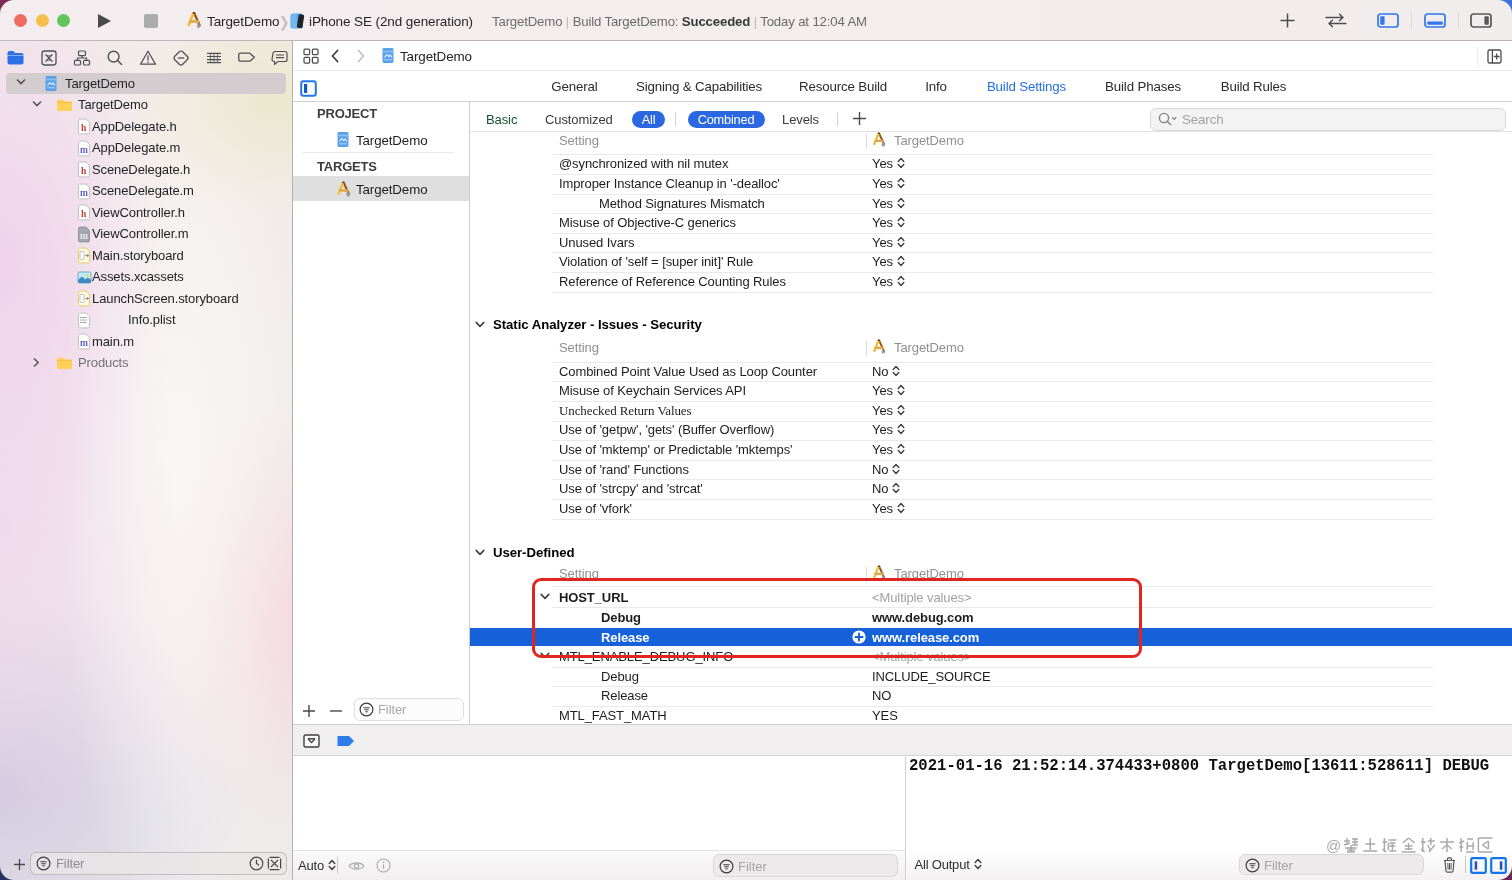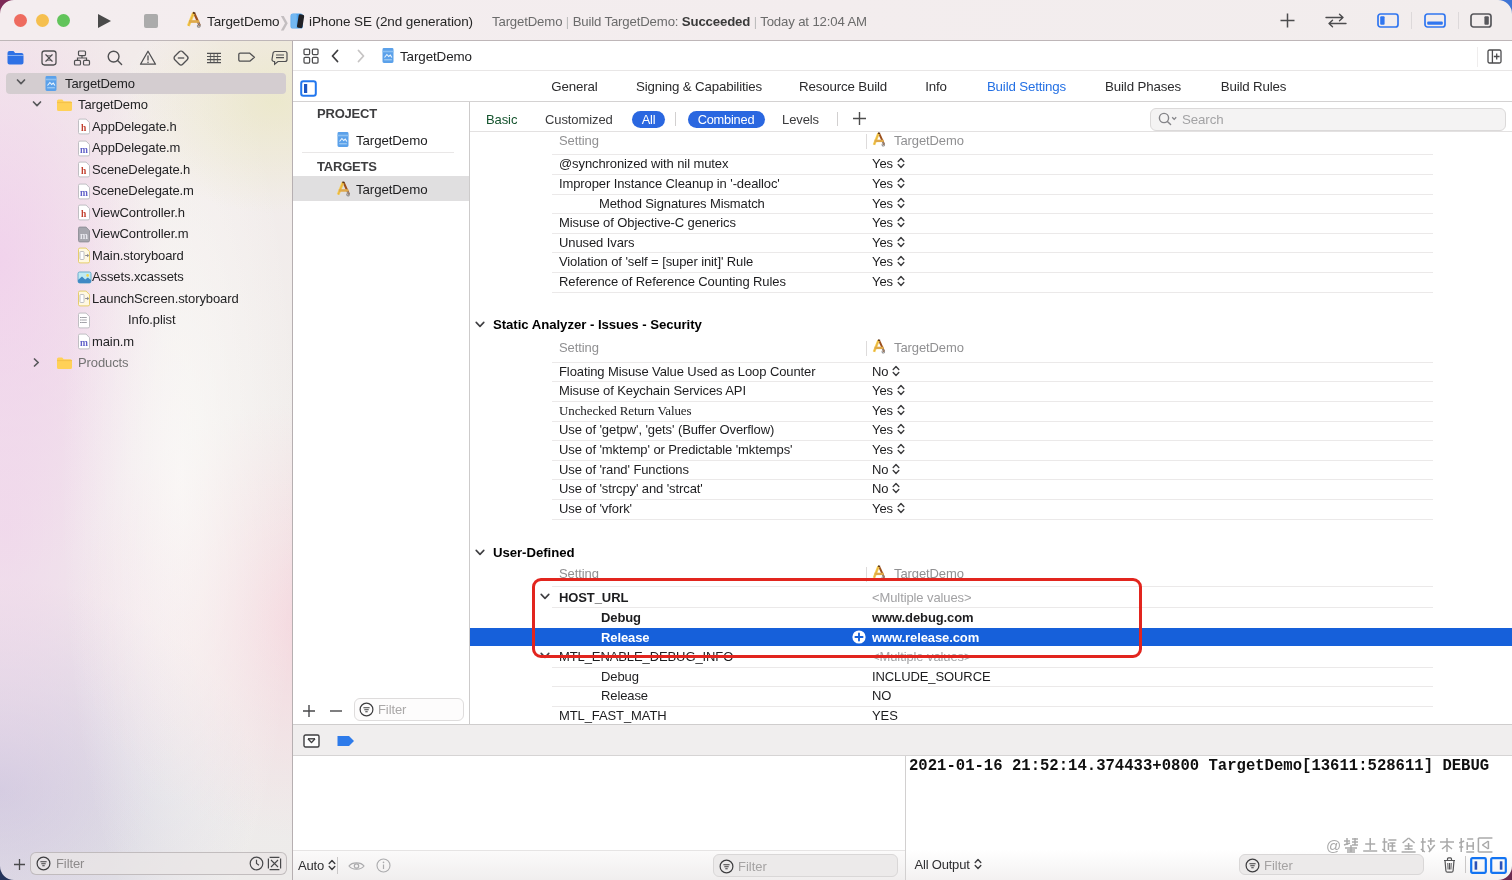--- a/index.html
+++ b/index.html
@@ -437,21 +437,21 @@
   <svg class="ab" style="left:401px;top:236.5px" width="16" height="16" viewBox="0 0 16 16">
 <path d="M8.2 1.6 L13.2 12.6" stroke="#9b4f1c" stroke-width="2.0" fill="none"></path>
 <path d="M7.6 1.2 L3.0 12.8" stroke="#f5ce55" stroke-width="2.6" fill="none"></path>
 <path d="M7.6 1.2 L3.0 12.8" stroke="#e8b23c" stroke-width="1.0" fill="none"></path>
 <path d="M3.6 8.9 H12.6" stroke="#dfa94a" stroke-width="2.4" fill="none"></path>
 <path d="M7 1 L9 1.6" stroke="#5d3413" stroke-width="1.6" fill="none"></path>
 <path d="M11.2 10.2 C13.2 11.0 14.2 13.0 13.0 13.8 C11.8 14.4 10.4 13.2 11.4 11.8" stroke="#909090" stroke-width="1.1" fill="none"></path>
 </svg>
   <div class="ab t13" style="left:424px;top:237.5px;color:#909092;">TargetDemo</div>
   <div class="ab" style="left:82px;top:259.8px;width:881px;height:1px;background:#ebe9e9;"></div>
-  <div class="ab t13" style="left:89px;top:261.6px;">Floating Misuse Value Used as Loop Counter</div>
+  <div class="ab t13" style="left:89px;top:261.6px;">Combined Point Value Used as Loop Counter</div>
   <div class="ab t13" style="left:402px;top:261.6px;">No<svg style="display:inline-block;vertical-align:-1px;margin-left:4px" width="8" height="12" viewBox="0 0 8 12">
           <path d="M1.2 4.4 L4 1.6 L6.8 4.4 M1.2 7.6 L4 10.4 L6.8 7.6" fill="none" stroke="#3c3c3e" stroke-width="1.4" stroke-linecap="round" stroke-linejoin="round"></path>
         </svg></div>
   <div class="ab t13" style="left:89px;top:281.2px;">Misuse of Keychain Services API</div>
   <div class="ab t13" style="left:402px;top:281.2px;">Yes<svg style="display:inline-block;vertical-align:-1px;margin-left:4px" width="8" height="12" viewBox="0 0 8 12">
           <path d="M1.2 4.4 L4 1.6 L6.8 4.4 M1.2 7.6 L4 10.4 L6.8 7.6" fill="none" stroke="#3c3c3e" stroke-width="1.4" stroke-linecap="round" stroke-linejoin="round"></path>
         </svg></div>
   <div class="ab t13" style="left:89px;top:300.8px;font-family:Liberation Serif, serif;">Unchecked Return Values</div>
   <div class="ab t13" style="left:402px;top:300.8px;">Yes<svg style="display:inline-block;vertical-align:-1px;margin-left:4px" width="8" height="12" viewBox="0 0 8 12">
           <path d="M1.2 4.4 L4 1.6 L6.8 4.4 M1.2 7.6 L4 10.4 L6.8 7.6" fill="none" stroke="#3c3c3e" stroke-width="1.4" stroke-linecap="round" stroke-linejoin="round"></path>

